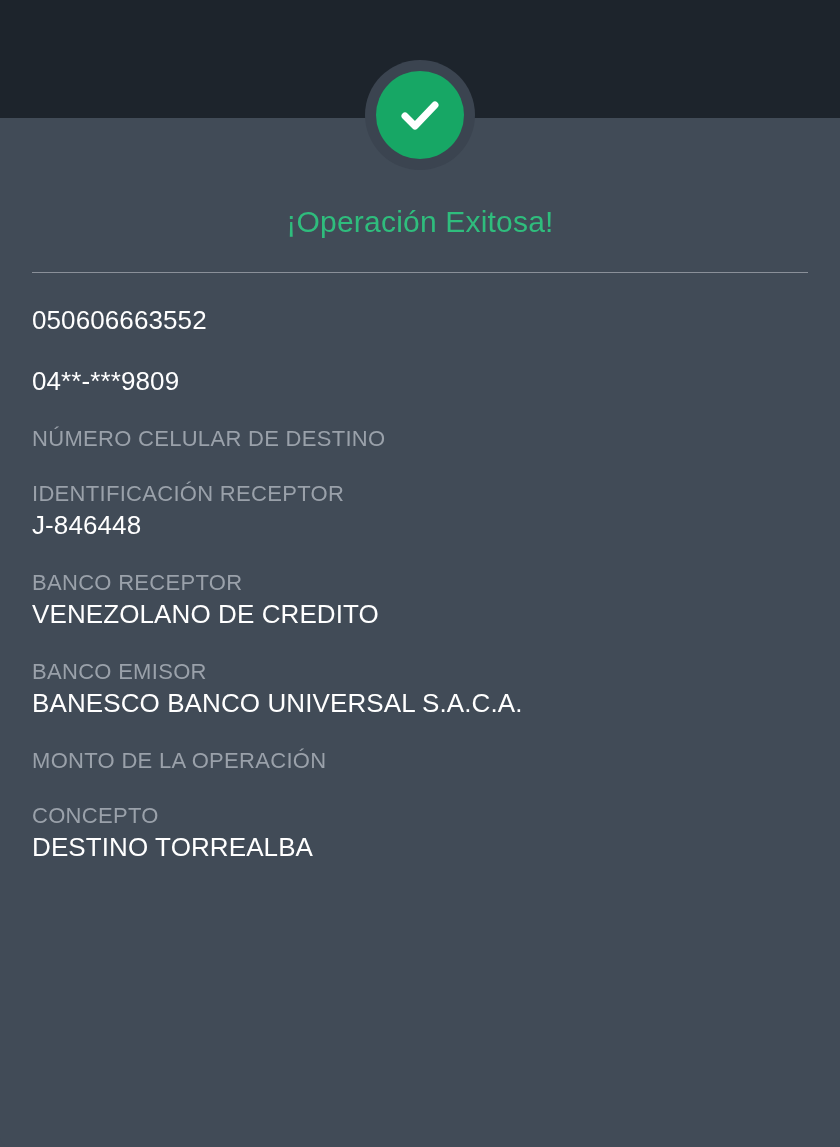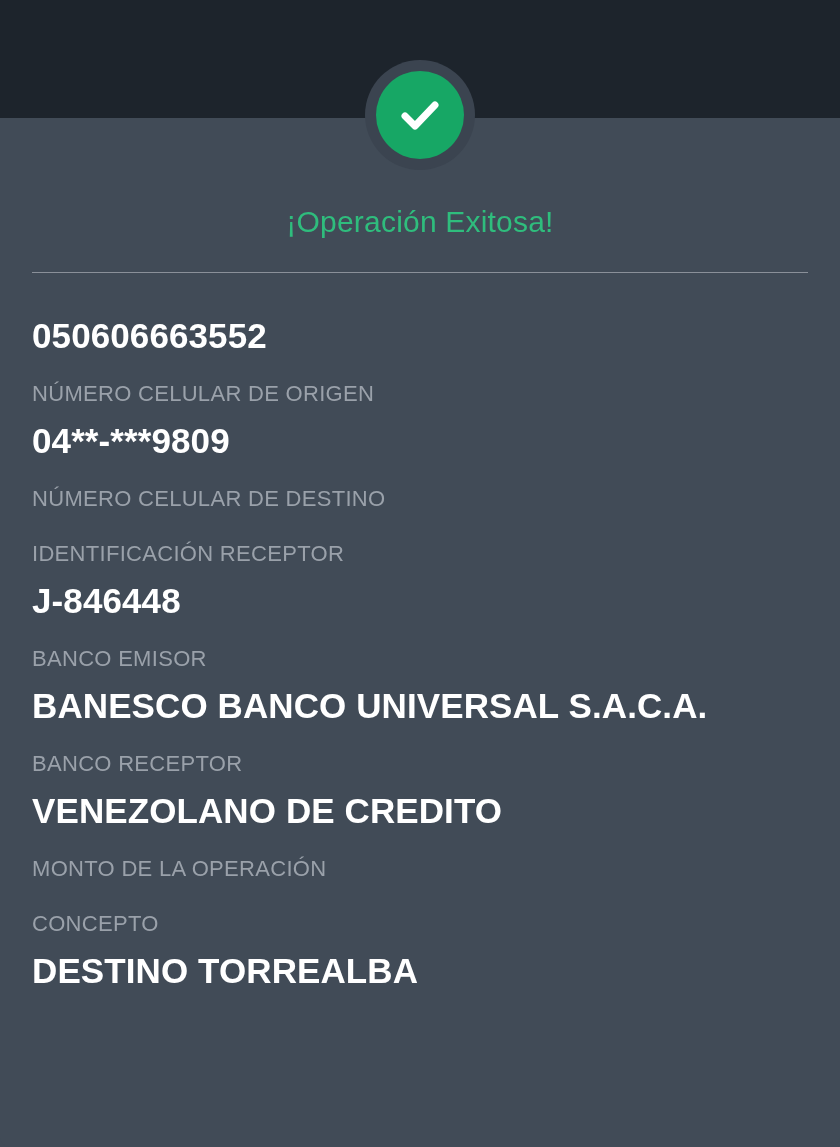--- a/index.html
+++ b/index.html
@@ -76,24 +76,24 @@
   .field { margin-bottom: 27px; }
   .field-label {
     color: #9aa1aa;
     font-size: 22px;
     font-weight: 400;
     letter-spacing: 0.3px;
     line-height: 28px;
   }
   .field-value {
     color: #ffffff;
-    font-size: 35px;
-    font-weight: bold;
+    font-size: 26px;
+    font-weight: normal;
     line-height: 34px;
-    margin-top: 16px;
+    margin-top: 0;
     letter-spacing: 0.1px;
   }
 </style>
 </head>
 <body>
 
 <div class="screen">
 
   <div class="topbar"></div>
 
@@ -110,41 +110,40 @@
   <div class="divider"></div>
 
   <div class="fields">
 
     <div class="field">
       <div class="field-value">050606663552</div>
     </div>
 
 
     <div class="field">
-      <div class="field-label">NÚMERO CELULAR DE ORIGEN</div>
       <div class="field-value">04**-***9809</div>
     </div>
 
     <div class="field">
       <div class="field-label">NÚMERO CELULAR DE DESTINO</div>
     </div>
 
     <div class="field">
       <div class="field-label">IDENTIFICACIÓN RECEPTOR</div>
       <div class="field-value">J-846448</div>
     </div>
 
     <div class="field">
-      <div class="field-label">BANCO EMISOR</div>
-      <div class="field-value">BANESCO BANCO UNIVERSAL S.A.C.A.</div>
+      <div class="field-label">BANCO RECEPTOR</div>
+      <div class="field-value">VENEZOLANO DE CREDITO</div>
     </div>
 
     <div class="field">
-      <div class="field-label">BANCO RECEPTOR</div>
-      <div class="field-value">VENEZOLANO DE CREDITO</div>
+      <div class="field-label">BANCO EMISOR</div>
+      <div class="field-value">BANESCO BANCO UNIVERSAL S.A.C.A.</div>
     </div>
 
     <div class="field">
       <div class="field-label">MONTO DE LA OPERACIÓN</div>
     </div>
 
     <div class="field">
       <div class="field-label">CONCEPTO</div>
       <div class="field-value">DESTINO TORREALBA</div>
     </div>

